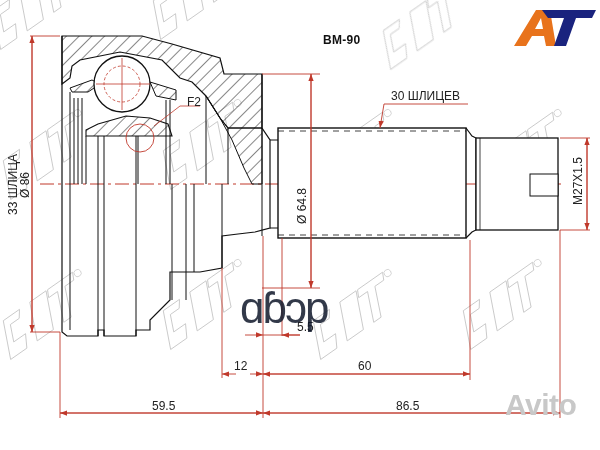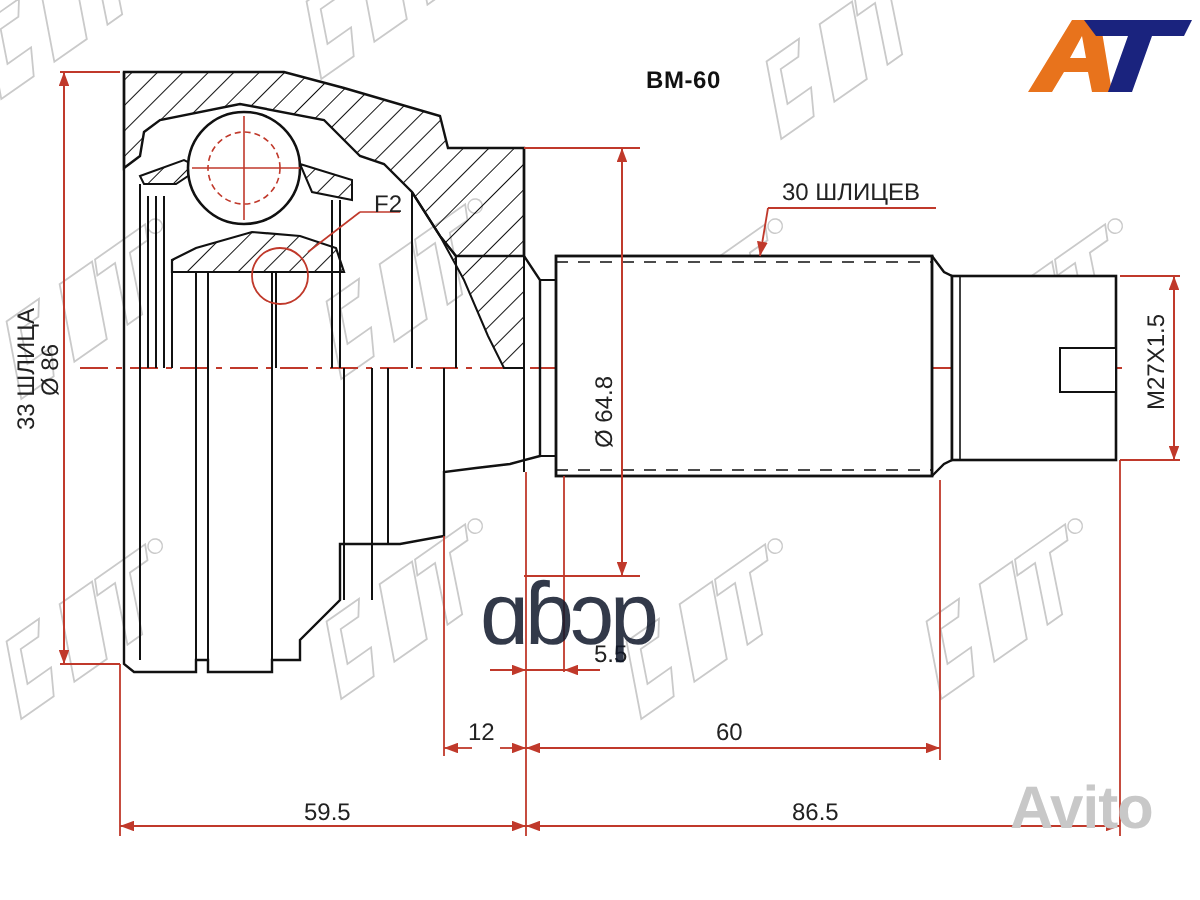--- a/index.html
+++ b/index.html
@@ -153,21 +153,21 @@
     <text x="391" y="100">30 ШЛИЦЕВ</text>
     <text x="187" y="106">F2</text>
     <text x="297" y="331">5.5</text>
     <text x="234" y="370">12</text>
     <text x="358" y="370">60</text>
     <text x="152" y="410">59.5</text>
     <text x="396" y="410">86.5</text>
   </g>
 </svg>
 
-<div class="part-no">BM-60</div>
+<div class="part-no">BM-90</div>
 
 <div class="ozon">
   <span>ɑɓɔp</span>
 </div>
 
 <div class="avito">
   <span>Avito</span>
 </div>
 
 <svg class="logo" viewBox="0 0 86 44">

